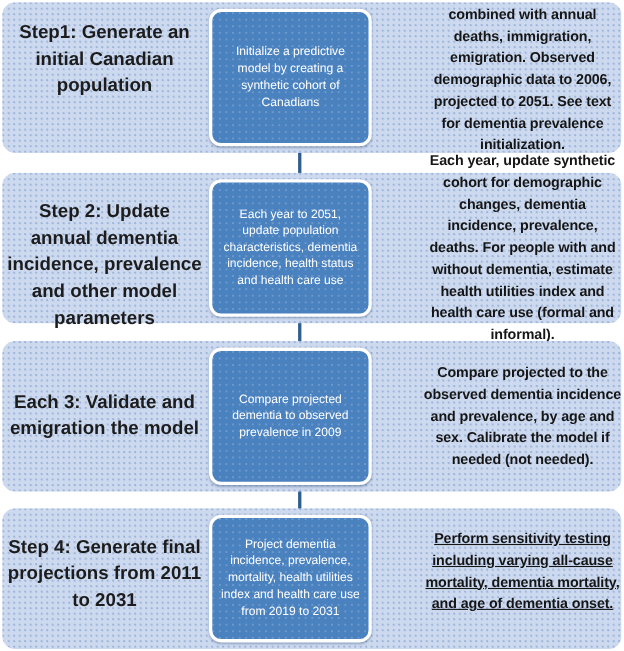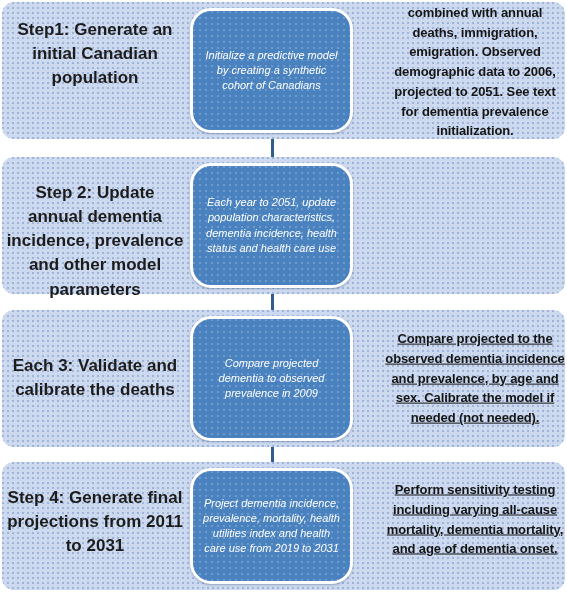--- a/index.html
+++ b/index.html
@@ -74,35 +74,34 @@
   .step-label .num {
     font-weight: bold;
   }
   .step-label .rest {
     font-weight: bold;
   }
 
   .process-box {
     position: absolute;
     left: 188px;
-    width: 163px;
+    width: 148px;
     top: 6px;
     bottom: 6px;
     box-sizing: border-box;
-    border-radius: 21px;
+    border-radius: 11px;
     border: 3px solid #ffffff;
     background-color: #4a81bf;
     background-image:
       radial-gradient(circle at 1px 1px, rgba(255,255,255,0.20) 0.8px, transparent 1.1px);
     background-size: 6px 6px;
     display: flex;
     align-items: center;
     justify-content: center;
     box-shadow: 0 1px 2px rgba(40,70,110,0.35);
-    font-style: italic;
   }
   .process-text {
     text-align: center;
     color: #ffffff;
     font-size: 11px;
     line-height: 1.38;
     padding: 0 8px;
   }
 
   .note {
@@ -115,21 +114,21 @@
     font-size: 13px;
     line-height: 1.52;
     color: #151515;
     font-weight: bold;
     letter-spacing: -0.1px;
   }
 
   
   .panel-1 .note { top: 60px; transform: translateY(-50%); }
   .panel-2 .note { top: 68px; transform: translateY(-50%); }
-  .panel-3 .note { top: 68px; transform: translateY(-50%); text-decoration: underline; }
+  .panel-3 .note { top: 68px; transform: translateY(-50%); }
   .panel-4 .note { top: 57px; transform: translateY(-50%); text-decoration: underline; }
 
   .panel-1 .step-label { top: 52px; }
   .panel-2 .step-label { top: 68px; margin-top: 16px; }
   .panel-3 .step-label { top: 68px; }
   .panel-4 .step-label { top: 60px; }
 </style>
 </head>
 <body>
 
@@ -152,27 +151,28 @@
   </div>
 
   <div class="step-panel panel-2">
     <div class="panel-inner">
       <div class="step-label">
         <span class="num">Step 2:</span><span class="rest"> Update annual dementia incidence, prevalence and other model parameters</span>
       </div>
       <div class="process-box">
         <div class="process-text">Each year to 2051, update population characteristics, dementia incidence, health status and health care use</div>
       </div>
+      <div class="note">Each year, update synthetic cohort for demographic changes, dementia incidence, prevalence, deaths. For people with and without dementia, estimate health utilities index and health care use (formal and informal).</div>
     </div>
   </div>
 
   <div class="step-panel panel-3">
     <div class="panel-inner">
       <div class="step-label">
-        <span class="num">Each 3:</span><span class="rest"> Validate and calibrate the deaths</span>
+        <span class="num">Each 3:</span><span class="rest"> Validate and emigration the model</span>
       </div>
       <div class="process-box">
         <div class="process-text">Compare projected dementia to observed prevalence in 2009</div>
       </div>
       <div class="note">Compare projected to the observed dementia incidence and prevalence, by age and sex. Calibrate the model if needed (not needed).</div>
     </div>
   </div>
 
   <div class="step-panel panel-4">
     <div class="panel-inner">

